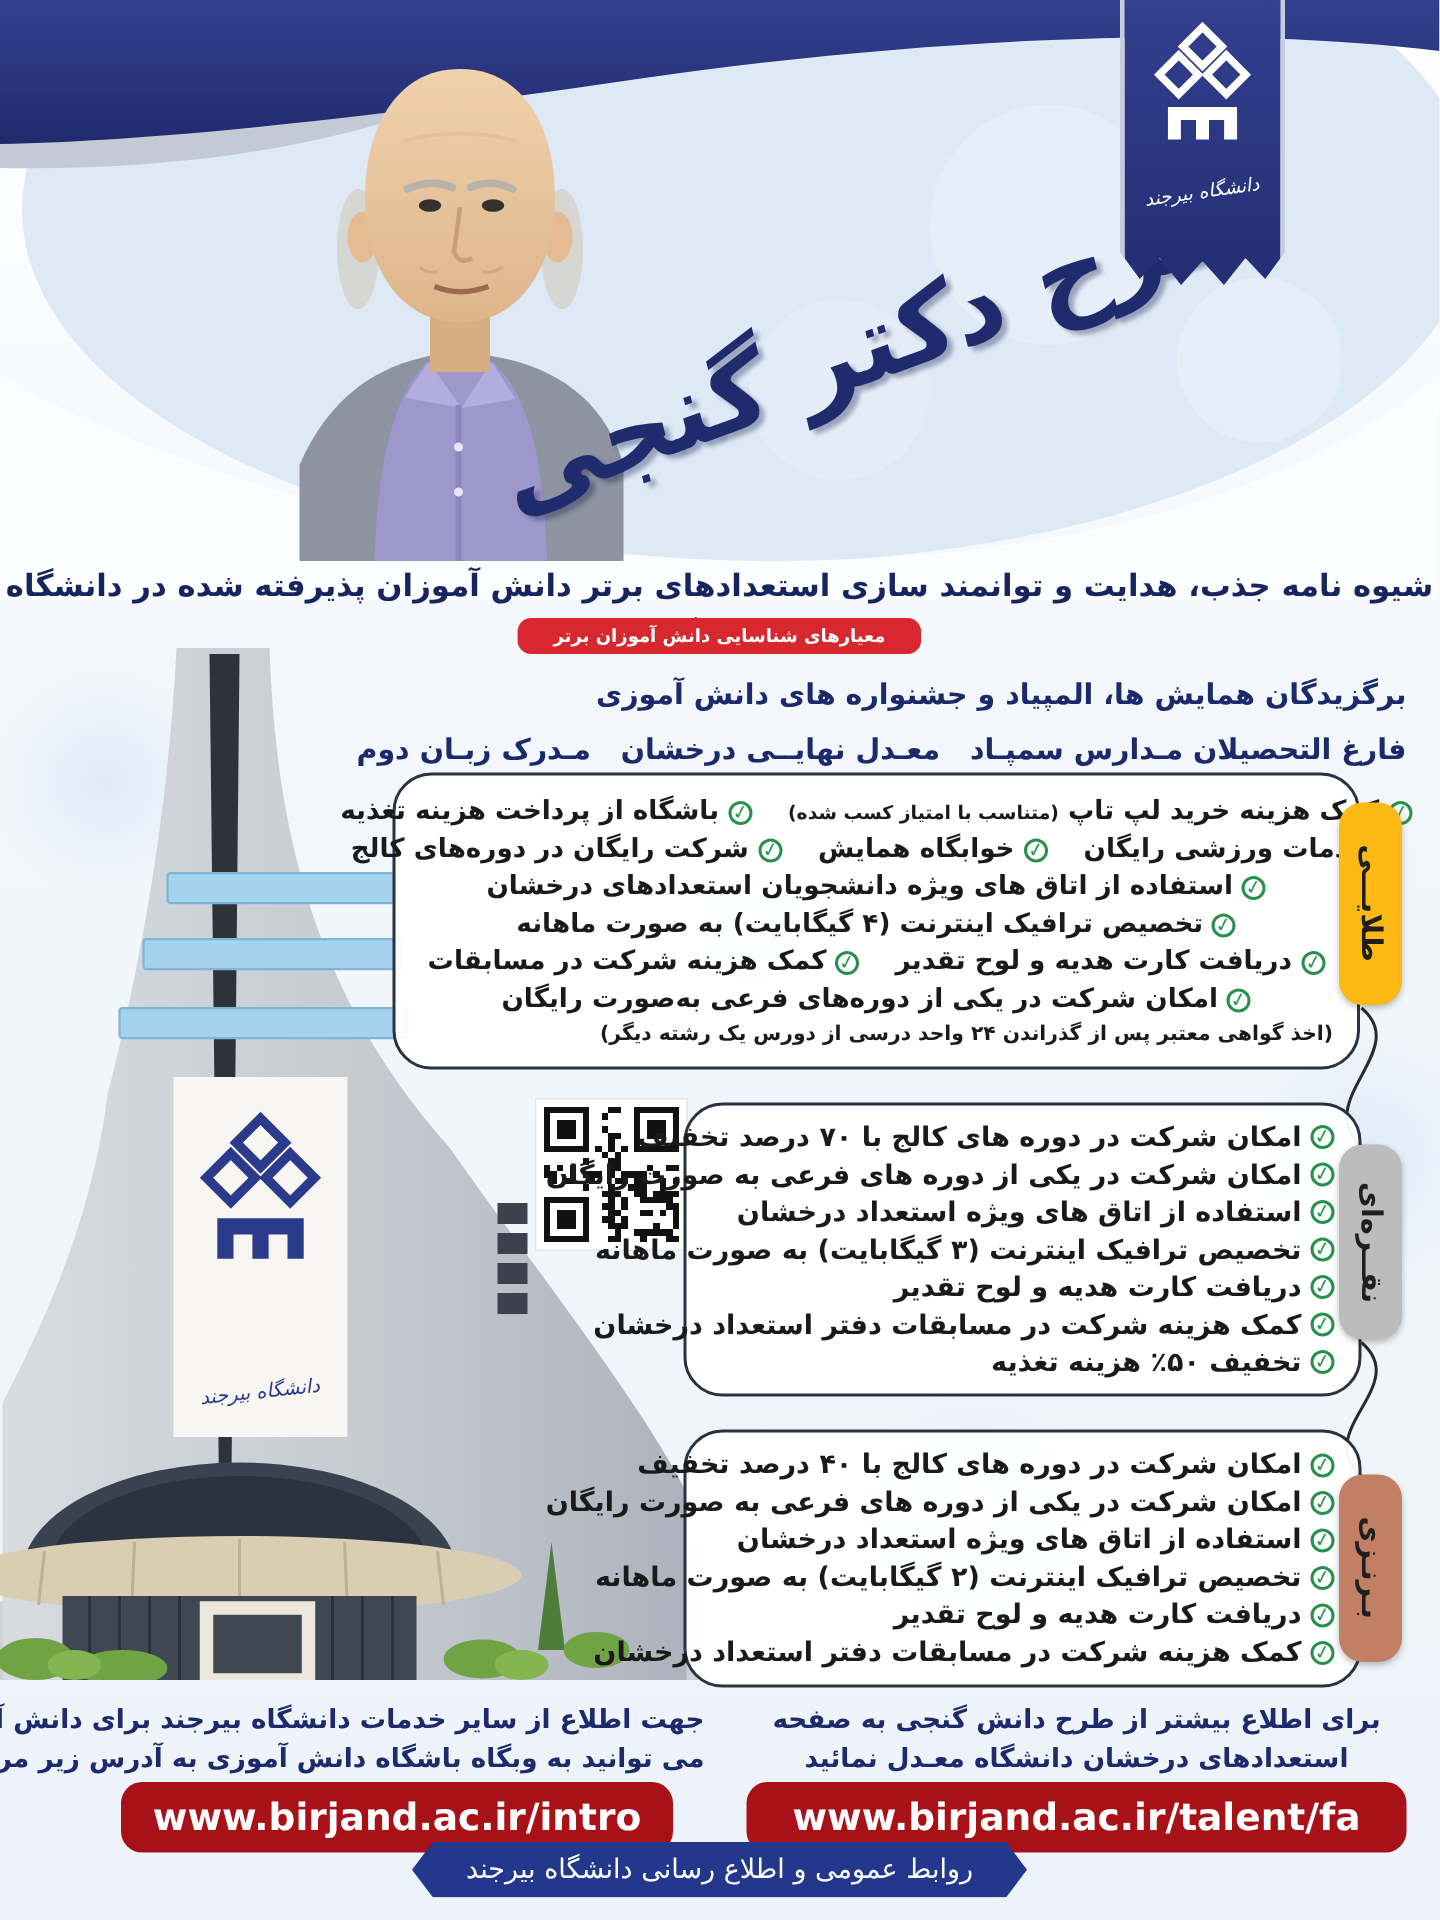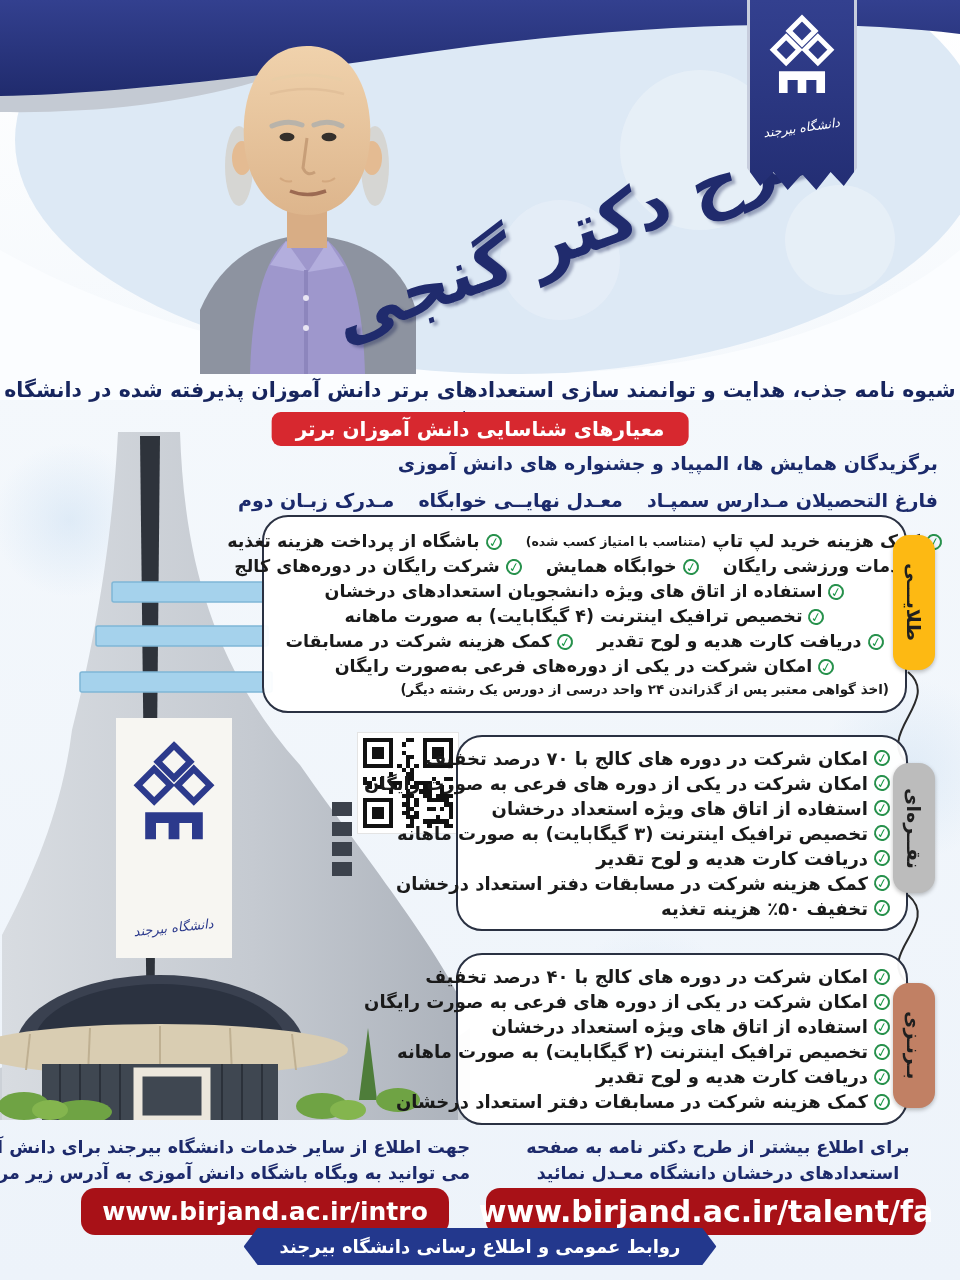--- a/index.html
+++ b/index.html
@@ -19,21 +19,21 @@
   .title{left:352px;top:78px;width:470px;height:300px;display:flex;align-items:center;justify-content:center;
     transform:rotate(-20deg) skewX(-6deg);font-size:68px;font-weight:bold;color:#202b6d;white-space:nowrap;
     text-shadow:3px 4px 3px rgba(20,30,80,.35)}
   .banner{left:747px;top:0;width:110px;height:200px;background:linear-gradient(180deg,#33408f,#222d72);
     border-left:3px solid #c7cddd;border-right:3px solid #c7cddd;
     clip-path:polygon(0 0,100% 0,100% 84%,88% 93%,76% 86%,63% 95%,50% 87%,37% 95%,24% 86%,12% 93%,0 84%);
     display:flex;flex-direction:column;align-items:center;padding-top:14px;gap:10px}
   .banner-script{color:#fff;font-size:12.5px;font-style:italic;transform:rotate(-8deg);white-space:nowrap}
   .subtitle{left:0;top:378px;width:960px;text-align:center;font-weight:bold;font-size:20.5px;color:#17255e}
   .badge-red{left:50%;top:412px;transform:translateX(-50%);background:#d7282f;color:#fff;font-weight:bold;
-    font-size:20px;padding:5px 24px;border-radius:9px;white-space:nowrap}
+    font-size:12px;padding:5px 24px;border-radius:9px;white-space:nowrap}
   .crit-row{left:238px;width:700px;display:flex;justify-content:space-between;font-weight:bold;font-size:19px;
     color:#1b2a6b;white-space:nowrap}
   #crit-row-1{top:452px}
   #crit-row-2{top:489px}
 
   
   .tier-box{background:rgba(255,255,255,.95);border:2.5px solid #2a3142;border-radius:26px;
     padding:8px 16px;display:flex;flex-direction:column;justify-content:center}
   #tier-box-gold{left:262px;top:515px;width:645px;height:198px}
   #tier-box-silver{left:456px;top:735px;width:452px;height:196px}
@@ -56,23 +56,23 @@
 
   
   .qr{left:358px;top:733px;width:100px;height:100px;background:#fff;padding:5px;box-shadow:0 0 0 1px #e4e4e4}
 
   
   .info{text-align:center;color:#1d2a6b;font-weight:bold;font-size:17.5px;line-height:26px;white-space:nowrap}
   #info-right{left:498px;top:1134px;width:440px}
   #info-left{left:20px;top:1134px;width:450px}
   .url-pill{background:#a81117;color:#fff;border-radius:14px;display:flex;align-items:center;justify-content:center;
     font-weight:bold;direction:ltr;text-decoration:none}
-  #url-right{left:486px;top:1188px;width:440px;height:47px;font-size:30px}
+  #url-right{left:498px;top:1188px;width:440px;height:47px;font-size:25px}
   #url-left{left:81px;top:1188px;width:368px;height:47px;font-size:25px}
-  .footer-badge{left:50%;top:1228px;transform:translateX(-50%);background:#23388d;color:#fff;font-weight:bold;
+  .footer-badge{left:50%;top:1228px;transform:translateX(-50%);background:#23388d;color:#fff;font-weight:normal;
     font-size:18px;padding:8px 36px;white-space:nowrap;
     clip-path:polygon(14px 0,calc(100% - 14px) 0,100% 50%,calc(100% - 14px) 100%,14px 100%,0 50%)}
 </style>
 </head>
 <body>
 
 <div class="poster">
 
   <svg width="0" height="0" style="position:absolute">
     <defs>
@@ -141,21 +141,21 @@
     <div class="banner-script">دانشگاه بیرجند</div>
   </div>
 
   <div class="abs subtitle">شیوه نامه جذب، هدایت و توانمند سازی استعدادهای برتر دانش آموزان پذیرفته شده در دانشگاه بیرجند</div>
   <div class="abs badge-red">معیارهای شناسایی دانش آموزان برتر</div>
   <div class="abs crit-row" id="crit-row-1">
     <span>برگزیدگان همایش ها، المپیاد و جشنواره های دانش آموزی</span>
   </div>
   <div class="abs crit-row" id="crit-row-2">
     <span>فارغ التحصیلان مـدارس سمپـاد</span>
-    <span>معـدل نهایــی خوابگاه</span>
+    <span>معـدل نهایــی درخشان</span>
     <span>مـدرک زبـان دوم</span>
   </div>
 
   <svg class="abs" style="left:0;top:430px" width="470" height="690" viewBox="0 0 470 690">
     <defs>
       <linearGradient id="tgrad" x1="0" y1="0" x2="1" y2="0">
         <stop offset="0" stop-color="#d8dce1"></stop>
           <stop offset=".55" stop-color="#c5cad1"></stop>
           <stop offset="1" stop-color="#adb3bc"></stop>
       </linearGradient>
@@ -567,21 +567,21 @@
           <span class="chk">✓</span>
           <span>کمک هزینه شرکت در مسابقات دفتر استعداد درخشان</span>
         </span>
       </div>
     </div>
   <div class="abs tier-tab" id="tier-tab-bronze" style="background: rgb(193, 128, 100);">
     <span>بـرنـزی</span>
     </div>
 
   <div class="abs info" id="info-right">
-    <div>برای اطلاع بیشتر از طرح دکتر نامه به صفحه</div>
+    <div>برای اطلاع بیشتر از طرح دانش گنجی به صفحه</div>
     <div>استعدادهای درخشان دانشگاه معـدل نمائید</div>
   </div>
   <a class="abs url-pill" id="url-right" href="#">www.birjand.ac.ir/talent/fa</a>
 
   <div class="abs info" id="info-left">
     <div>جهت اطلاع از سایر خدمات دانشگاه بیرجند برای دانش آموزان</div>
     <div>می توانید به وبگاه باشگاه دانش آموزی به آدرس زیر مراجعه فرمایید.</div>
   </div>
   <a class="abs url-pill" id="url-left" href="#">www.birjand.ac.ir/intro</a>
 

